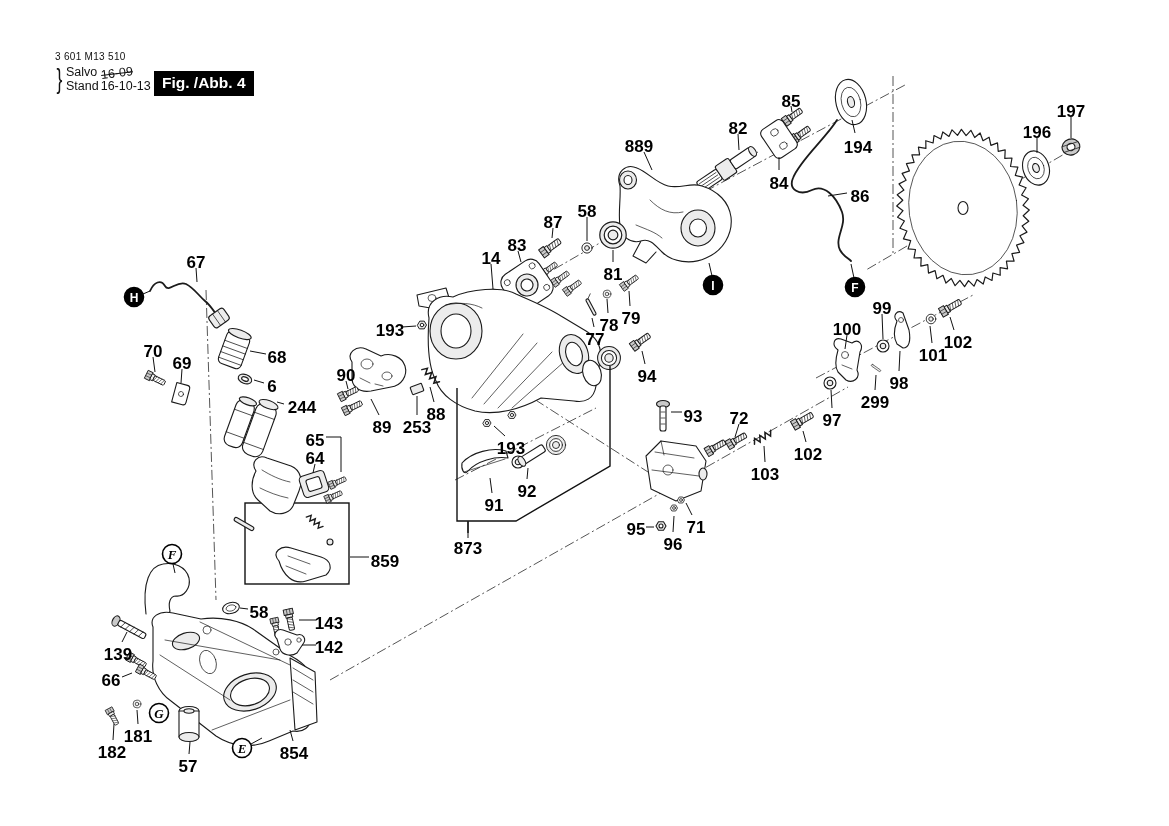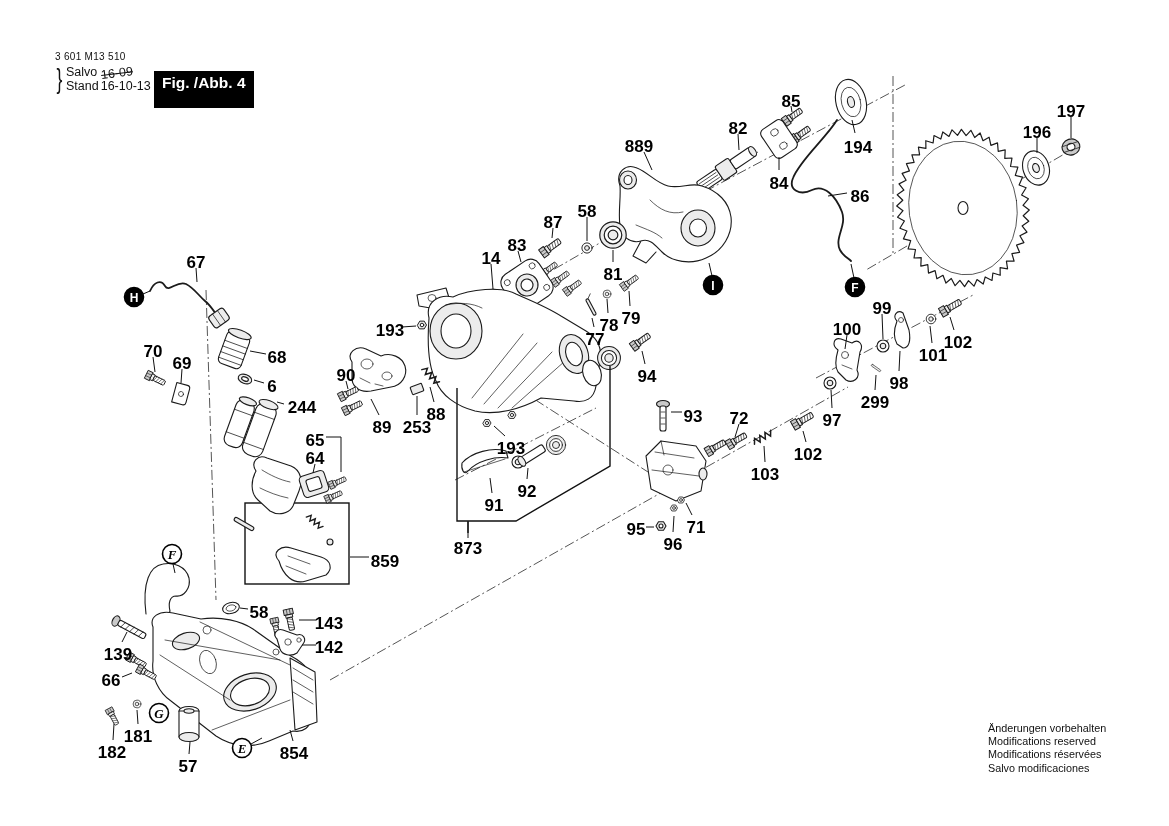--- a/index.html
+++ b/index.html
@@ -7,21 +7,21 @@
           font-family:"Liberation Sans",sans-serif;color:#111;}
   #diagram-svg{position:absolute;left:0;top:0;}
   
   .hdr{position:absolute;left:55px;top:42px;font-size:10px;letter-spacing:.3px;margin-top:9px;}
   .stand-grid{position:absolute;left:55px;top:66px;display:grid;
               grid-template-columns:auto auto auto;align-items:center;column-gap:2px;
               font-size:12.5px;line-height:13.5px;}
   .brace{grid-row:1/3;font-size:27px;font-weight:400;transform:scaleX(.65);line-height:27px;}
   .struck{text-decoration:line-through;display:inline-block;transform:rotate(-7deg);}
   .figbox{position:absolute;left:154px;top:71px;background:#000;color:#fff;
-          font-weight:700;font-size:15.5px;padding:3px 8px 16px 8px;}
+          font-weight:700;font-size:15.5px;padding:3px 8px 4px 8px;}
   
   .footer{position:absolute;left:988px;top:722px;font-size:10.8px;line-height:13.2px;}
   
   .part{stroke:#1b1b1b;stroke-width:1.1;fill:#ffffff;stroke-linejoin:round;stroke-linecap:round;}
   .det{stroke:#1b1b1b;stroke-width:.7;fill:none;stroke-linecap:round;}
   .shade{fill:#ececec;}
   .dark{fill:#c9c9c9;}
   .axis{stroke:#2a2a2a;stroke-width:.8;stroke-dasharray:10 3 2 3;fill:none;}
   .leader{stroke:#111;stroke-width:1;fill:none;}
   .bracket{stroke:#111;stroke-width:1.4;fill:none;}
@@ -38,26 +38,20 @@
   <div class="hdr">3 601 M13 510</div>
   <div class="stand-grid">
     <span>Salvo</span>
     <span class="brace">}</span>
     <span class="struck">16-09</span>
     <span>Stand</span>
     <span style="grid-column:3">16-10-13</span>
   </div>
   <div class="figbox">Fig. /Abb. 4</div>
 
-  <div class="footer">
-    <div>Änderungen vorbehalten</div>
-    <div>Modifications reserved</div>
-    <div>Modifications réservées</div>
-    <div>Salvo modificaciones</div>
-  </div>
 
   <svg id="diagram-svg" width="1169" height="826" viewBox="0 0 1169 826" xmlns="http://www.w3.org/2000/svg">
 
     <defs>
       <g id="sym-bolt">
         <path d="M-13,-5.5 h6.5 v11 h-6.5 z" class="part dark"></path>
         <path d="M-13,-1.8 h6.5 M-13,1.8 h6.5" class="det"></path>
         <rect x="-6.5" y="-4" width="3.5" height="8" class="part shade"></rect>
         <rect x="-3" y="-3.2" width="15" height="6.4" rx="1.6" class="part"></rect>
         <path d="M0,-3 l-2.2,6 M3.4,-3 l-2.2,6 M6.8,-3 l-2.2,6 M10.2,-3 l-2.2,6" class="det"></path>

